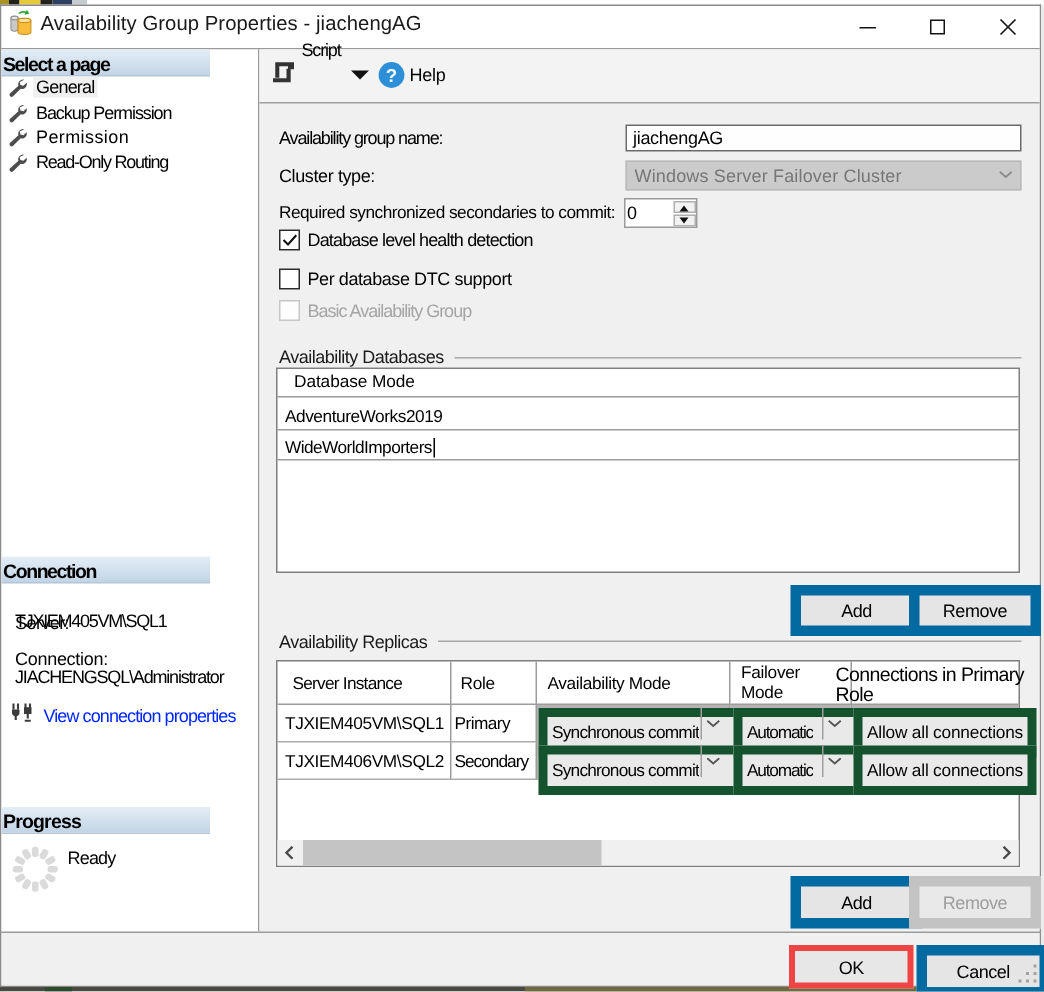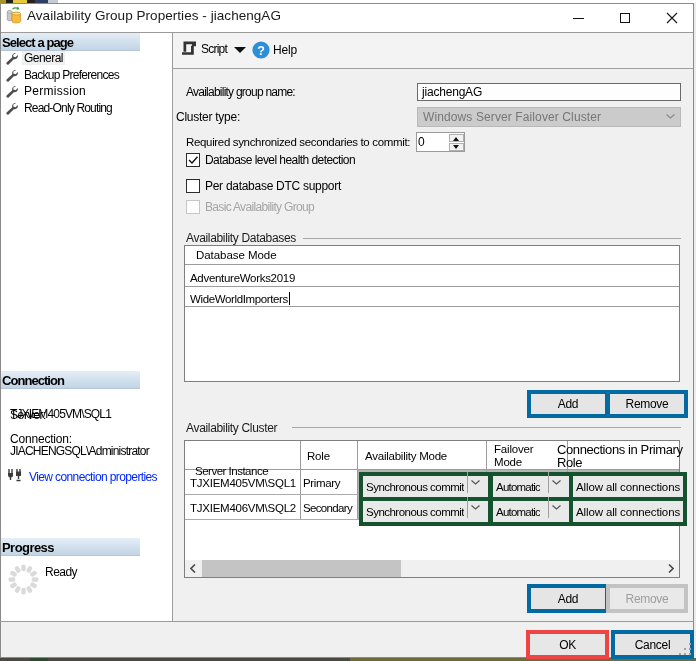--- a/index.html
+++ b/index.html
@@ -3,22 +3,22 @@
 <meta charset="utf-8">
 <style>
 html,body{margin:0;padding:0}
 body{width:696px;height:661px;position:relative;background:#fff;font-family:"Liberation Sans",sans-serif;font-size:12px;color:#000;overflow:hidden}
 .abs{position:absolute}
 .lbl{position:absolute;font-size:12px;white-space:nowrap;color:#000;line-height:14px}
 .t115{font-size:11.5px}
 .hdr{position:absolute;left:1px;width:139px;background:linear-gradient(#e4eef7,#c2d4e5);border-bottom:1px solid #b3c6d8}
 .hdr span{font-weight:bold;font-size:13px;position:absolute;left:1px;top:2px;white-space:nowrap}
 .line{position:absolute;background:#9a9a9a}
-.btn{position:absolute;background:#e5e5e5;border:4px solid #0369a1;font-size:12px;letter-spacing:-0.3px;display:flex;align-items:center;justify-content:center;color:#000}
-.combo-cell{position:absolute;background:#e9e9e9;border:4px solid #14532d;display:flex;align-items:center}
+.btn{position:absolute;background:#e5e5e5;border:7px solid #0369a1;font-size:12px;letter-spacing:-0.3px;display:flex;align-items:center;justify-content:center;color:#000}
+.combo-cell{position:absolute;background:#e9e9e9;border:6px solid #14532d;display:flex;align-items:center}
 .combo-cell .tx{padding-left:3px;font-size:11.5px;white-space:nowrap;overflow:hidden}
 .chev{position:absolute;width:9px;height:5px}
 </style>
 </head>
 <body>
 
 <div class="abs" style="left:0;top:0;width:696px;height:3px;background:#fff"></div>
 <div class="abs" style="left:0;top:0;width:6px;height:3px;background:#a89327"></div>
 <div class="abs" style="left:6px;top:0;width:7px;height:3px;background:#23221a"></div>
 <div class="abs" style="left:13px;top:0;width:14px;height:3px;background:#e5c83d"></div>
@@ -67,21 +67,21 @@
 <div class="hdr" style="top:33px;height:17px">
     <span style="letter-spacing:-0.93px">Select a page</span>
   </div>
 <svg class="abs" style="left:5px;top:52px" width="13" height="13" viewBox="0 0 13 13">
     <path d="M11.2 1.1 a3.2 3.2 0 0 0-3.9 4.1 L1.6 10.4 a1.45 1.45 0 0 0 2 2 L8.8 7.2 a3.2 3.2 0 0 0 3.9-4.1 L10.6 5.2 8.6 4.7 8.1 2.7 z" fill="#4d4d4d"></path>
   </svg>
 <div class="lbl" style="left:22px;top:51px;letter-spacing:-0.53px"><span style="background:#f0f0f0;padding:0 2px">General</span></div>
 <svg class="abs" style="left:5px;top:69px" width="13" height="13" viewBox="0 0 13 13">
     <path d="M11.2 1.1 a3.2 3.2 0 0 0-3.9 4.1 L1.6 10.4 a1.45 1.45 0 0 0 2 2 L8.8 7.2 a3.2 3.2 0 0 0 3.9-4.1 L10.6 5.2 8.6 4.7 8.1 2.7 z" fill="#4d4d4d"></path>
   </svg>
-<div class="lbl" style="left:24px;top:68px;letter-spacing:-0.73px">Backup Preferences</div>
+<div class="lbl" style="left:24px;top:68px;letter-spacing:-0.73px">Backup Permission</div>
 <svg class="abs" style="left:5px;top:85px" width="13" height="13" viewBox="0 0 13 13">
     <path d="M11.2 1.1 a3.2 3.2 0 0 0-3.9 4.1 L1.6 10.4 a1.45 1.45 0 0 0 2 2 L8.8 7.2 a3.2 3.2 0 0 0 3.9-4.1 L10.6 5.2 8.6 4.7 8.1 2.7 z" fill="#4d4d4d"></path>
   </svg>
 <div class="lbl" style="left:24px;top:84px;letter-spacing:0.27px">Permission</div>
 <svg class="abs" style="left:5px;top:102px" width="13" height="13" viewBox="0 0 13 13">
     <path d="M11.2 1.1 a3.2 3.2 0 0 0-3.9 4.1 L1.6 10.4 a1.45 1.45 0 0 0 2 2 L8.8 7.2 a3.2 3.2 0 0 0 3.9-4.1 L10.6 5.2 8.6 4.7 8.1 2.7 z" fill="#4d4d4d"></path>
   </svg>
 <div class="lbl" style="left:24px;top:101px;letter-spacing:-0.83px">Read-Only Routing</div>
 <div class="hdr" style="top:371px;height:17px">
     <span style="letter-spacing:-0.95px">Connection</span>
@@ -119,32 +119,32 @@
 <rect x="-2.2" y="-15" width="4.4" height="6.8" rx="1.8" transform="rotate(330)"></rect>
 </g>
     </g>
   </svg>
 <div class="lbl" style="left:45px;top:565px;letter-spacing:-0.54px">Ready</div>
 
 <svg class="abs" style="left:182px;top:41px" width="15" height="15" viewBox="0 0 15 15">
 <path d="M1.5 0.5 H14 V5.2 H10 V3.2 H4.2 V10.8 H1.5 Z" fill="#333"></path>
 <path d="M0 13.8 V11.2 H9 V4.8 H11.8 V13.8 Z" fill="#333"></path>
 </svg>
-<div class="lbl" style="left:201px;top:42px;letter-spacing:-0.78px">Script</div>
+<div class="lbl" style="left:201px;top:26px;letter-spacing:-0.78px">Script</div>
 <div class="abs" style="left:234px;top:47px;width:0;height:0;border-left:6px solid transparent;border-right:6px solid transparent;border-top:6px solid #111"></div>
 <svg class="abs" style="left:252px;top:41px" width="18" height="18" viewBox="0 0 18 18">
     <circle cx="9" cy="9" r="8.6" fill="#2c8fd8"></circle>
     <text x="9" y="13.5" font-size="12.5" font-weight="bold" fill="#fff" text-anchor="middle" font-family="Liberation Sans">?</text>
   </svg>
 <div class="lbl" style="left:273px;top:43px;letter-spacing:-0.17px">Help</div>
 
 <div class="lbl" style="left:186px;top:85px;letter-spacing:-0.76px">Availability group name:</div>
 <div class="abs" style="left:417px;top:83px;width:264px;height:18px;background:#fefefe;border:1px solid #696969;box-sizing:border-box"></div>
 <div class="lbl" style="left:422px;top:85px;letter-spacing:-0.2px">jiachengAG</div>
-<div class="lbl" style="left:176px;top:110px;letter-spacing:-0.26px">Cluster type:</div>
+<div class="lbl" style="left:186px;top:110px;letter-spacing:-0.26px">Cluster type:</div>
 <div class="abs" style="left:417px;top:107px;width:264px;height:20px;background:#cbcbcb;border:1px solid #b9b9b9;box-sizing:border-box"></div>
 <div class="lbl" style="left:423px;top:110px;letter-spacing:0.11px;color:#767676">Windows Server Failover Cluster</div>
 <svg class="chev" style="left:666px;top:114px" viewBox="0 0 9 5">
     <path d="M0.5 0.5 L4.5 4 L8.5 0.5" fill="none" stroke="#8a8a8a" stroke-width="1.2"></path>
   </svg>
 <div class="lbl" style="left:186px;top:135px;font-size:11.5px;letter-spacing:-0.34px">Required synchronized secondaries to commit:</div>
 <div class="abs" style="left:416px;top:132px;width:49px;height:20px;background:#fff;border:1px solid #9a9a9a;box-sizing:border-box"></div>
 <div class="lbl" style="left:418px;top:135px">0</div>
 <div class="abs" style="left:449px;top:134px;width:15px;height:8px;background:#f2f2f2;border:1px solid #b0b0b0;box-sizing:border-box"></div>
 <div class="abs" style="left:449px;top:143px;width:15px;height:8px;background:#f2f2f2;border:1px solid #b0b0b0;box-sizing:border-box"></div>
@@ -167,29 +167,29 @@
 <div class="abs" style="left:185px;top:264px;width:494px;height:1px;background:#9c9c9c"></div>
 <div class="lbl t115" style="left:196px;top:248px;letter-spacing:-0.05px">Database Mode</div>
 <div class="abs" style="left:185px;top:286px;width:494px;height:1px;background:#9c9c9c"></div>
 <div class="lbl t115" style="left:190px;top:271px;letter-spacing:-0.3px">AdventureWorks2019</div>
 <div class="abs" style="left:185px;top:306px;width:494px;height:1px;background:#9c9c9c"></div>
 <div class="lbl t115" style="left:190px;top:292px;letter-spacing:-0.37px">WideWorldImporters</div>
 <div class="abs" style="left:289px;top:292px;width:1px;height:13px;background:#000"></div>
 <div class="btn" style="left:527px;top:390px;width:74px;height:20px">Add</div>
 <div class="btn" style="left:606px;top:390px;width:74px;height:20px">Remove</div>
 
-<div class="lbl" style="left:186px;top:421px;letter-spacing:-0.33px;color:#1a1a1a">Availability Cluster</div>
+<div class="lbl" style="left:186px;top:421px;letter-spacing:-0.33px;color:#1a1a1a">Availability Replicas</div>
 <div class="abs" style="left:292px;top:427px;width:389px;height:1px;background:#a8a8a8"></div>
 <div class="abs" style="left:184px;top:440px;width:496px;height:138px;background:#fff;border:1px solid #7f7f7f;box-sizing:border-box"></div>
 <div class="abs" style="left:185px;top:469px;width:494px;height:1px;background:#9c9c9c"></div>
 <div class="abs" style="left:300px;top:441px;width:1px;height:79px;background:#9c9c9c"></div>
 <div class="abs" style="left:357px;top:441px;width:1px;height:79px;background:#9c9c9c"></div>
 <div class="abs" style="left:486px;top:441px;width:1px;height:79px;background:#9c9c9c"></div>
 <div class="abs" style="left:567px;top:441px;width:1px;height:79px;background:#9c9c9c"></div>
-<div class="lbl t115" style="left:195px;top:464px;letter-spacing:-0.5px">Server Instance</div>
+<div class="lbl t115" style="left:195px;top:449px;letter-spacing:-0.5px">Server Instance</div>
 <div class="lbl t115" style="left:307px;top:449px;letter-spacing:-0.2px">Role</div>
 <div class="lbl t115" style="left:365px;top:449px;letter-spacing:-0.24px">Availability Mode</div>
 <div class="lbl t115" style="left:494px;top:443px;line-height:13px;letter-spacing:-0.2px">Failover<br>Mode</div>
 <div class="lbl" style="left:557px;top:443px;font-size:13px;line-height:13px;letter-spacing:-0.4px">Connections in Primary<br>Role</div>
 
 <div class="abs" style="left:358px;top:470px;width:128px;height:50px;background:#b4b4b4"></div>
 <div class="abs" style="left:487px;top:470px;width:80px;height:50px;background:#b4b4b4"></div>
 <div class="abs" style="left:568px;top:470px;width:111px;height:50px;background:#b4b4b4"></div>
 <div class="abs" style="left:185px;top:494px;width:494px;height:1px;background:#ababab"></div>
 <div class="abs" style="left:185px;top:519px;width:494px;height:1px;background:#ababab"></div>

